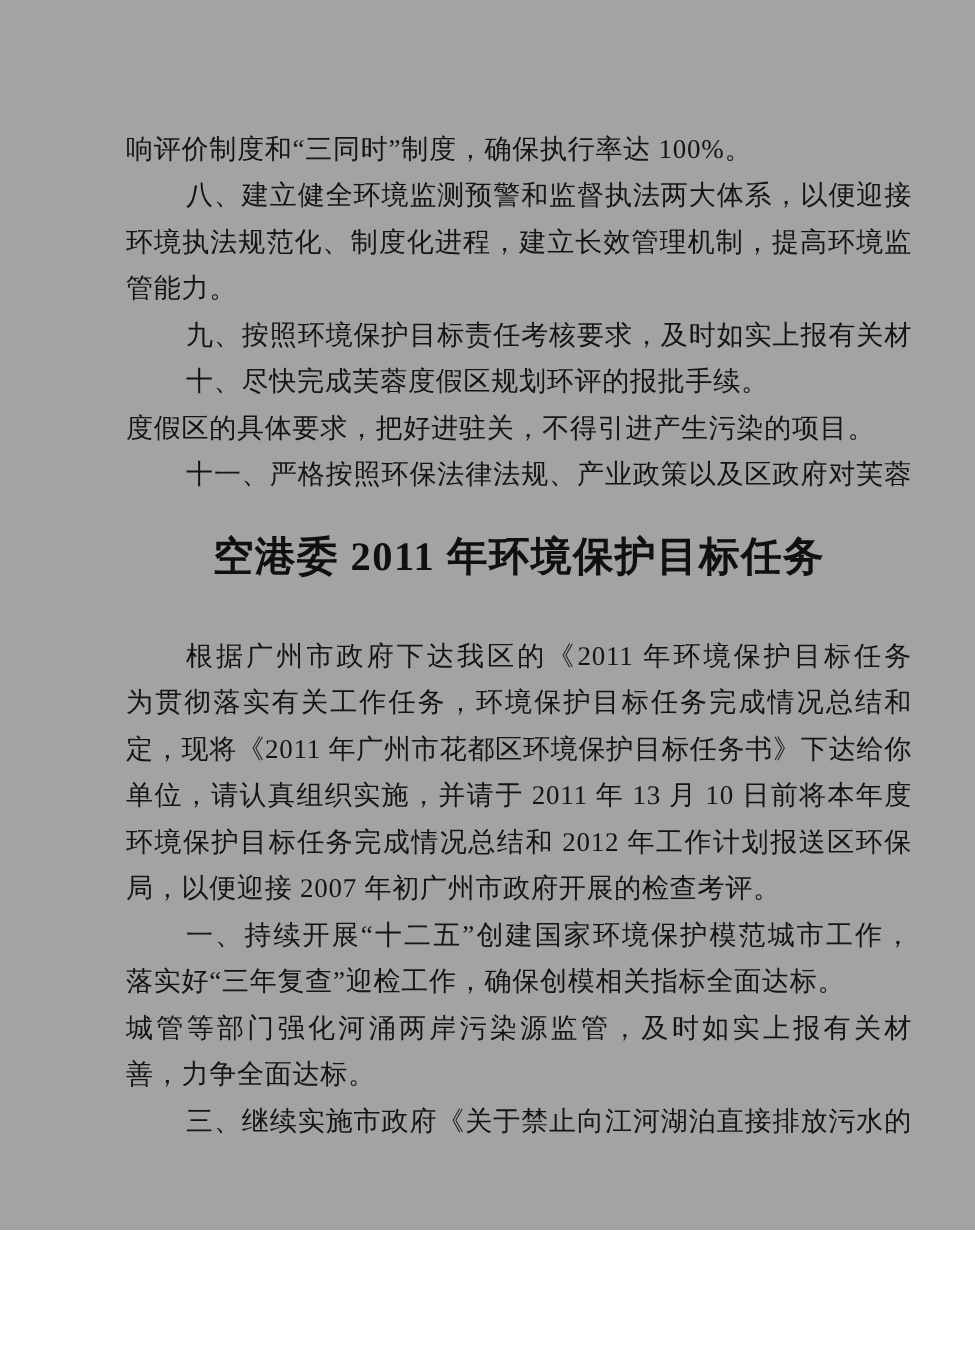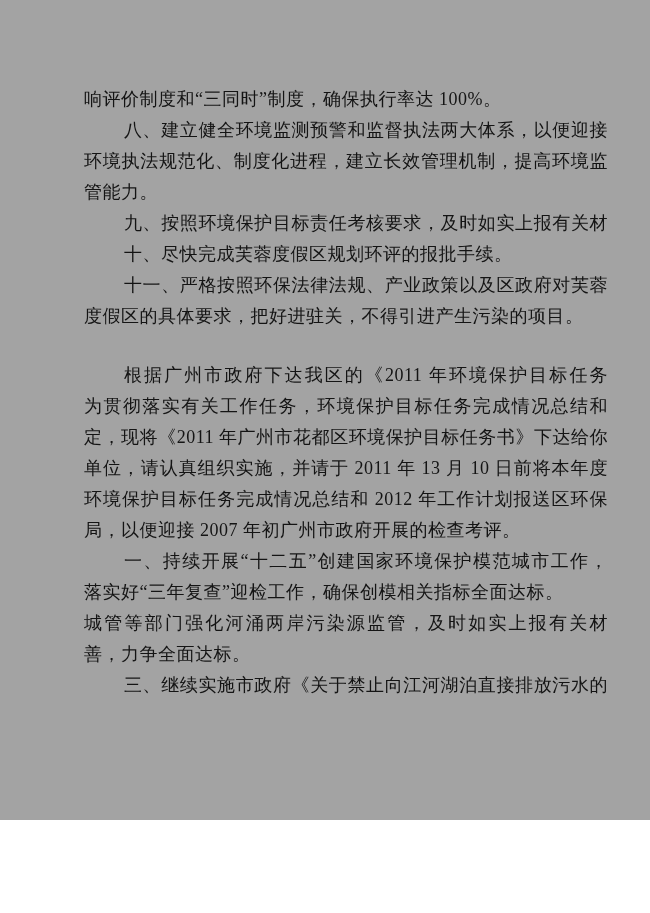--- a/index.html
+++ b/index.html
@@ -69,23 +69,24 @@
 
 <div class="page">
   <div class="doc">
     <div>
         <div class="line">响评价制度和“三同时”制度，确保执行率达 100%。</div>
         <div class="line indent fill">八、建立健全环境监测预警和监督执法两大体系，以便迎接</div>
         <div class="line fill">环境执法规范化、制度化进程，建立长效管理机制，提高环境监</div>
         <div class="line">管能力。</div>
         <div class="line indent fill">九、按照环境保护目标责任考核要求，及时如实上报有关材</div>
         <div class="line indent">十、尽快完成芙蓉度假区规划环评的报批手续。</div>
+        <div class="line">度假区的具体要求，把好进驻关，不得引进产生污染的项目。</div>
         <div class="line indent fill">十一、严格按照环保法律法规、产业政策以及区政府对芙蓉</div>
-        <div class="line">度假区的具体要求，把好进驻关，不得引进产生污染的项目。</div>
       </div>
+    <h1 class="doc-title">空港委 2011 年环境保护目标任务</h1>
     <div class="after-block">
         <div class="line indent fill">根据广州市政府下达我区的《2011 年环境保护目标任务书》，</div>
         <div class="line fill">为贯彻落实有关工作任务，环境保护目标任务完成情况总结和</div>
         <div class="line fill">定，现将《2011 年广州市花都区环境保护目标任务书》下达给你</div>
         <div class="line fill">单位，请认真组织实施，并请于 2011 年 13 月 10 日前将本年度</div>
         <div class="line fill">环境保护目标任务完成情况总结和 2012 年工作计划报送区环保</div>
         <div class="line">局，以便迎接 2007 年初广州市政府开展的检查考评。</div>
         <div class="line indent fill">一、持续开展“十二五”创建国家环境保护模范城市工作，</div>
         <div class="line">落实好“三年复查”迎检工作，确保创模相关指标全面达标。</div>
         <div class="line fill">城管等部门强化河涌两岸污染源监管，及时如实上报有关材</div>

